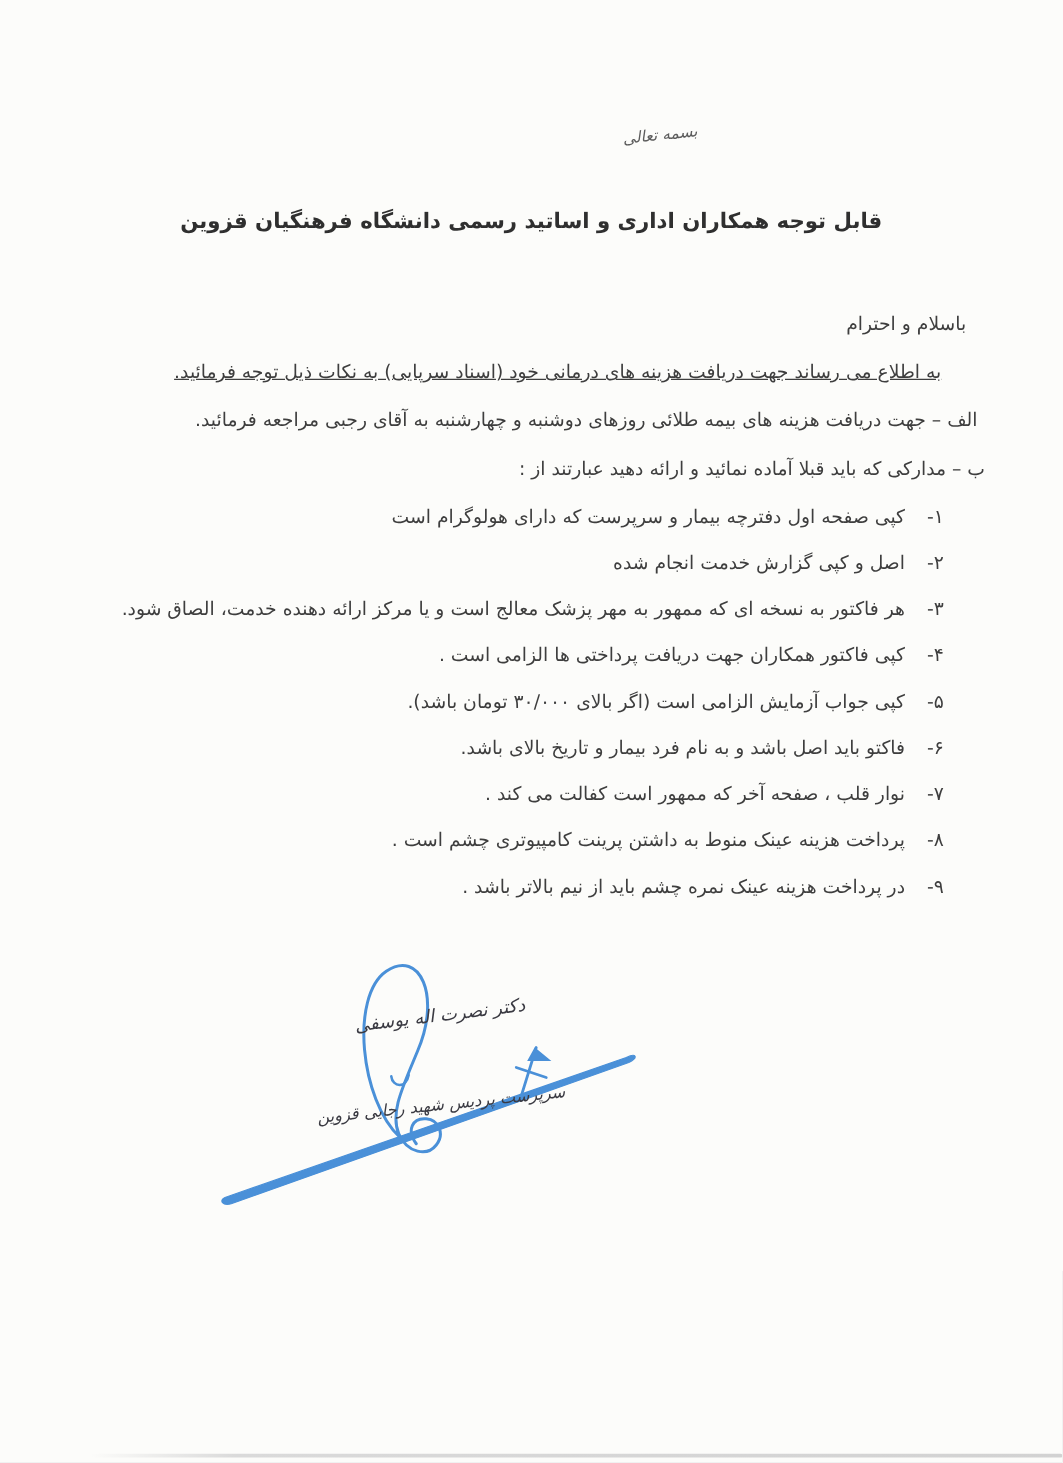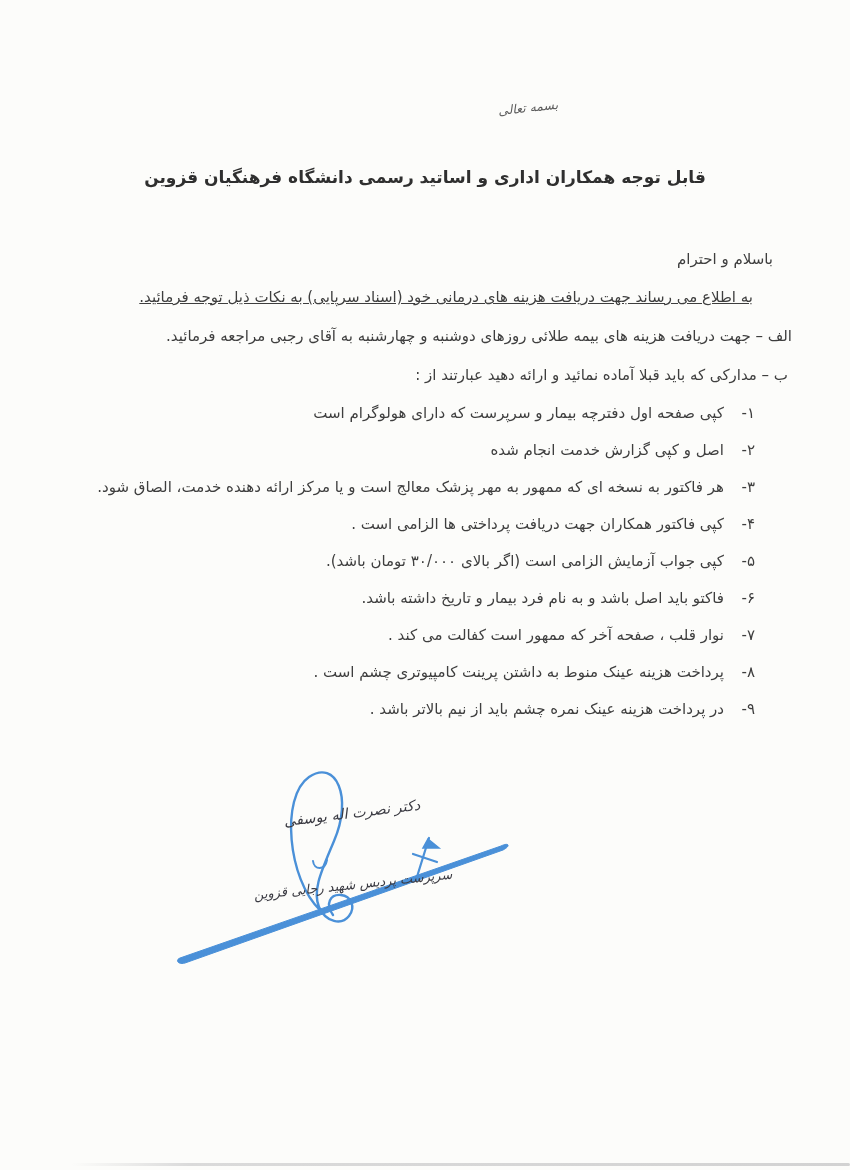--- a/index.html
+++ b/index.html
@@ -12,21 +12,21 @@
     position:absolute;top:100px;left:486px;width:84px;text-align:center;
     font-size:12.5px;color:#5c5c5c;transform:rotate(-6deg);font-style:italic;
   }
   .title{
     position:absolute;top:167px;left:0;right:0;margin:0;text-align:center;
     font-size:17px;font-weight:bold;color:#2f2f2f;letter-spacing:0;
   }
   .line{position:absolute;font-size:15px;white-space:nowrap;}
   .greeting{top:250px;right:77px;}
   .intro{top:288px;right:97px;text-decoration:underline;}
-  .point-a{top:327px;right:58px;}
+  .point-a{top:327px;right:68px;}
   .point-b{top:366px;right:62px;margin-left:17px;}
   .items{position:absolute;top:404px;right:95px;display:flex;flex-direction:column;}
   .item{display:flex;gap:9px;height:37px;align-items:flex-start;font-size:15px;white-space:nowrap;}
   .item .num{min-width:22px;}
   .signature-block{position:absolute;top:745px;left:130px;width:430px;height:245px;}
   .signer-name{
     position:absolute;top:60px;left:152px;width:140px;text-align:center;
     font-size:14.5px;color:#3a3a42;transform:rotate(-7deg);white-space:nowrap;
     font-style:italic;
   }
@@ -81,21 +81,21 @@
     <div class="item">
       <span class="num">۴-</span>
       <span class="txt">کپی فاکتور همکاران جهت دریافت پرداختی ها الزامی است .</span>
     </div>
     <div class="item">
       <span class="num">۵-</span>
       <span class="txt">کپی جواب آزمایش الزامی است (اگر بالای ۳۰/۰۰۰ تومان باشد).</span>
     </div>
     <div class="item">
       <span class="num">۶-</span>
-      <span class="txt">فاکتو باید اصل باشد و به نام فرد بیمار و تاریخ داشته باشد.</span>
+      <span class="txt">فاکتو باید اصل باشد و به نام فرد بیمار و تاریخ بالای باشد.</span>
     </div>
     <div class="item">
       <span class="num">۷-</span>
       <span class="txt">نوار قلب ، صفحه آخر که ممهور است کفالت می کند .</span>
     </div>
     <div class="item">
       <span class="num">۸-</span>
       <span class="txt">پرداخت هزینه عینک منوط به داشتن پرینت کامپیوتری چشم است .</span>
     </div>
     <div class="item">

